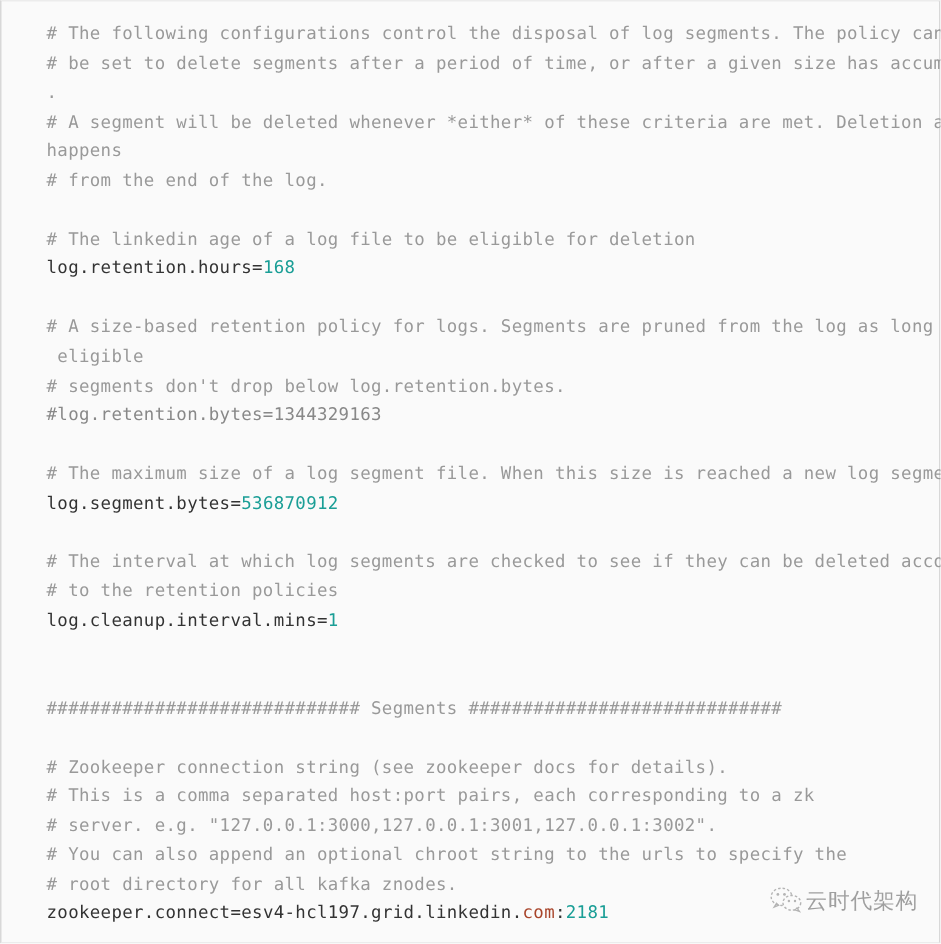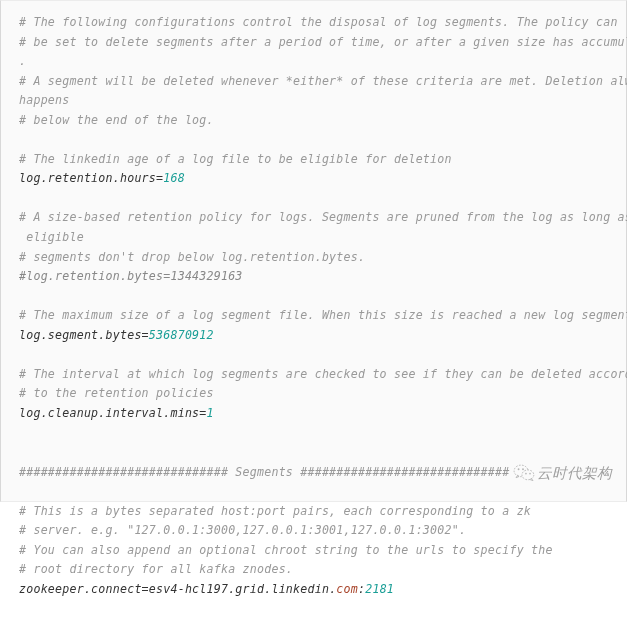--- a/index.html
+++ b/index.html
@@ -11,28 +11,27 @@
     width: 627px;
     height: 629px;
     overflow: hidden;
     font-family: "DejaVu Sans Mono", "Liberation Mono", monospace;
   }
 
   #code-block {
     position: relative;
     box-sizing: border-box;
     width: 627px;
-    height: 502px;
+    height: 629px;
     background: #fafafa;
     border-left: 1px solid #d8d8d8;
     border-right: 1px solid #d8d8d8;
     border-top: 1px solid #ececec;
     border-bottom: 1px solid #ececec;
-    padding: 12px 0 0 4px;
-    font-style: italic;
+    padding: 12px 0 0 16px;
   }
 
   #code-lines {
     position: relative;
     padding-left: 14px;
     padding-right: 8px;
   }
 
   .line {
     font-family: "DejaVu Sans Mono", "Liberation Mono", monospace;
@@ -84,41 +83,42 @@
 </head>
 <body>
 
 <div id="code-block">
   <div id="code-lines">
       <div class="line"><span class="cmt"># The following configurations control the disposal of log segments. The policy can</span></div>
       <div class="line"><span class="cmt"># be set to delete segments after a period of time, or after a given size has accumulated</span></div>
       <div class="line"><span class="cmt">.</span></div>
       <div class="line"><span class="cmt"># A segment will be deleted whenever *either* of these criteria are met. Deletion always</span></div>
       <div class="line"><span class="cmt">happens</span></div>
-      <div class="line"><span class="cmt"># below the end of the log.</span></div>
+      <div class="line"><span class="cmt"># from the end of the log.</span></div>
       <div class="line blank"><span class="cmt">&nbsp;</span></div>
       <div class="line"><span class="cmt"># The linkedin age of a log file to be eligible for deletion</span></div>
       <div class="line"><span class="key">log.retention.hours</span><span class="eq">=</span><span class="num">168</span></div>
       <div class="line blank"><span class="cmt">&nbsp;</span></div>
       <div class="line"><span class="cmt"># A size-based retention policy for logs. Segments are pruned from the log as long as the</span></div>
       <div class="line"><span class="cmt"> eligible</span></div>
       <div class="line"><span class="cmt"># segments don't drop below log.retention.bytes.</span></div>
       <div class="line"><span class="cmtprop">#log.retention.bytes=1344329163</span></div>
       <div class="line blank"><span class="cmt">&nbsp;</span></div>
       <div class="line"><span class="cmt"># The maximum size of a log segment file. When this size is reached a new log segment wil</span></div>
       <div class="line"><span class="key">log.segment.bytes</span><span class="eq">=</span><span class="num">536870912</span></div>
       <div class="line blank"><span class="cmt">&nbsp;</span></div>
       <div class="line"><span class="cmt"># The interval at which log segments are checked to see if they can be deleted according</span></div>
       <div class="line"><span class="cmt"># to the retention policies</span></div>
       <div class="line"><span class="key">log.cleanup.interval.mins</span><span class="eq">=</span><span class="num">1</span></div>
       <div class="line blank"><span class="cmt">&nbsp;</span></div>
       <div class="line blank"><span class="cmt">&nbsp;</span></div>
       <div class="line"><span class="cmt">############################# Segments #############################</span></div>
       <div class="line blank"><span class="cmt">&nbsp;</span></div>
-      <div class="line"><span class="cmt"># This is a bytes separated host:port pairs, each corresponding to a zk</span></div>
+      <div class="line"><span class="cmt"># Zookeeper connection string (see zookeeper docs for details).</span></div>
+      <div class="line"><span class="cmt"># This is a comma separated host:port pairs, each corresponding to a zk</span></div>
       <div class="line"><span class="cmt"># server. e.g. "127.0.0.1:3000,127.0.0.1:3001,127.0.0.1:3002".</span></div>
       <div class="line"><span class="cmt"># You can also append an optional chroot string to the urls to specify the</span></div>
       <div class="line"><span class="cmt"># root directory for all kafka znodes.</span></div>
       <div class="line"><span class="key">zookeeper.connect</span><span class="eq">=</span><span class="key">esv4-hcl197.grid.linkedin.</span><span class="dom">com</span><span class="punct">:</span><span class="num">2181</span></div>
     </div>
 
   <div id="watermark">
     <span class="wm-icon">
       <svg viewBox="0 0 26 22" width="22" height="20" aria-hidden="true">
         <ellipse cx="9.5" cy="8.5" rx="8.2" ry="6.8" fill="none" stroke="#9a9a9a" stroke-width="1.1" stroke-dasharray="2 1.6"></ellipse>

